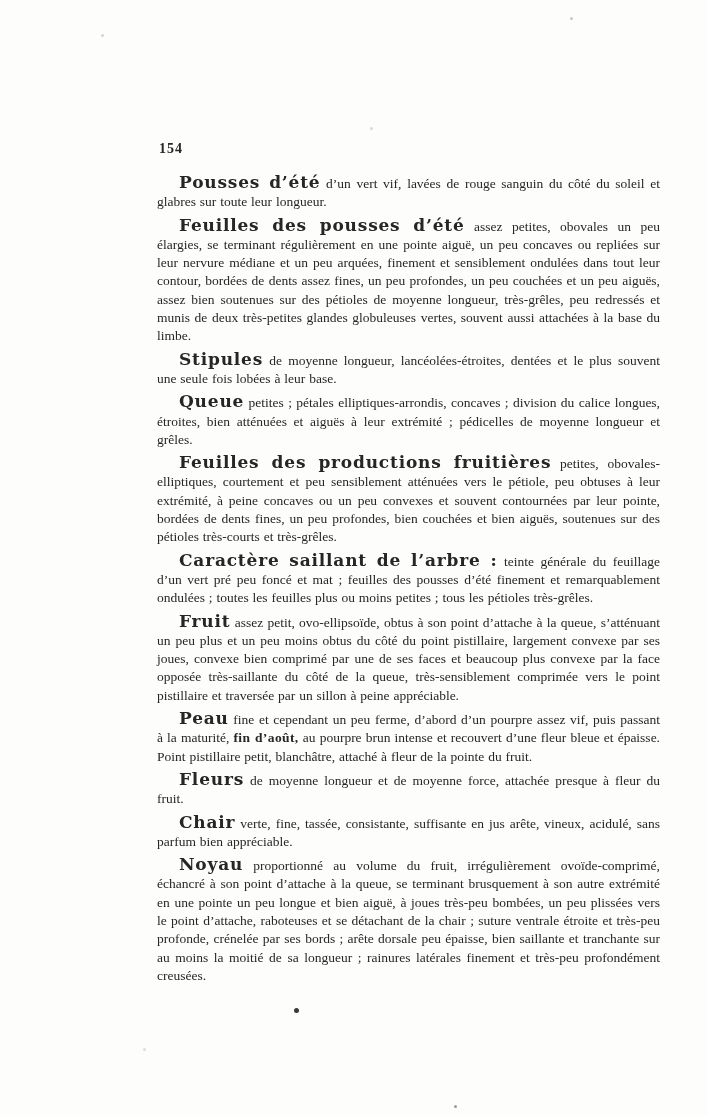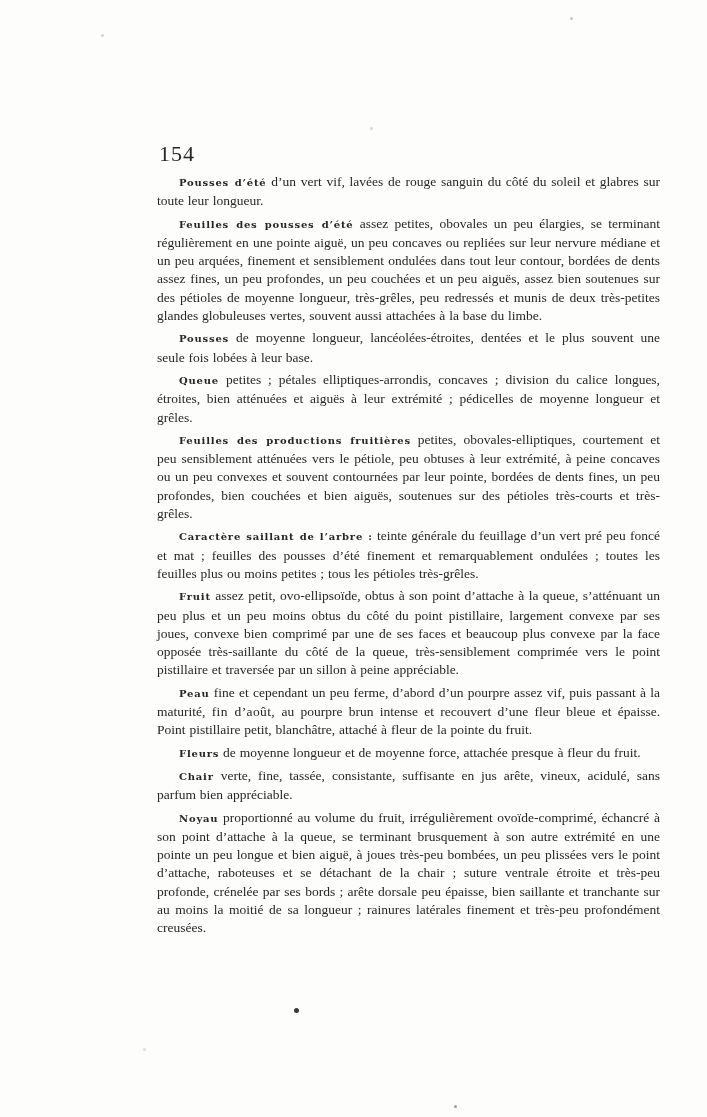--- a/index.html
+++ b/index.html
@@ -28,22 +28,22 @@
   }
   .running-header {
     position: relative;
     height: 24px;
     margin-bottom: 8px;
   }
   .page-number {
     position: absolute;
     left: 2px;
     top: 0;
-    font-size: 22px;
-    font-weight: normal;
+    font-size: 14px;
+    font-weight: bold;
     letter-spacing: 1px;
   }
   .header-title {
     display: block;
     text-align: center;
     font-size: 15.5px;
     font-weight: bold;
     letter-spacing: 1.6px;
     white-space: nowrap;
   }
@@ -51,25 +51,25 @@
     margin: 0 0 4px 0;
     text-align: justify;
     text-indent: 22px;
     font-size: 13.5px;
     line-height: 18.3px;
     word-spacing: 0.5px;
   }
   .seg-lead {
     font-family: "DejaVu Serif", serif;
     font-weight: bold;
-    font-size: 10px;
+    font-size: 17px;
     letter-spacing: 0.8px;
   }
   .seg-bold {
-    font-weight: normal;
+    font-weight: bold;
     letter-spacing: 0.4px;
   }
   
   .speck {
     position: absolute;
     border-radius: 50%;
   }
   .speck-main   { left: 294px; top: 1008px; width: 5px; height: 5px; background: #3a3a3a; }
   .speck-top-r  { left: 570px; top: 17px;  width: 3px; height: 3px; background: #c9c9c9; }
   .speck-top-l  { left: 101px; top: 34px;  width: 3px; height: 3px; background: #d4d4d4; }
@@ -85,21 +85,21 @@
   <div class="text-block">
 
     <div class="running-header">
       <span class="page-number">154</span>
     </div>
 
     <div class="content">
 
     <p class="para"><span class="seg-lead">Pousses d’été</span><span class="seg-normal"> d’un vert vif, lavées de rouge sanguin du côté du soleil et glabres sur toute leur longueur.</span></p>
         <p class="para"><span class="seg-lead">Feuilles des pousses d’été</span><span class="seg-normal"> assez petites, obovales un peu élargies, se terminant régulièrement en une pointe aiguë, un peu concaves ou repliées sur leur nervure médiane et un peu arquées, finement et sensiblement ondulées dans tout leur contour, bordées de dents assez fines, un peu profondes, un peu couchées et un peu aiguës, assez bien soutenues sur des pétioles de moyenne longueur, très-grêles, peu redressés et munis de deux très-petites glandes globuleuses vertes, souvent aussi attachées à la base du limbe.</span></p>
-        <p class="para"><span class="seg-lead">Pousses</span><span class="seg-normal"> de moyenne longueur, lancéolées-étroites, dentées et le plus souvent une seule fois lobées à leur base.</span></p>
+        <p class="para"><span class="seg-lead">Stipules</span><span class="seg-normal"> de moyenne longueur, lancéolées-étroites, dentées et le plus souvent une seule fois lobées à leur base.</span></p>
         <p class="para"><span class="seg-lead">Queue</span><span class="seg-normal"> petites ; pétales elliptiques-arrondis, concaves ; division du calice longues, étroites, bien atténuées et aiguës à leur extrémité ; pédicelles de moyenne longueur et grêles.</span></p>
         <p class="para"><span class="seg-lead">Feuilles des productions fruitières</span><span class="seg-normal"> petites, obovales-elliptiques, courtement et peu sensiblement atténuées vers le pétiole, peu obtuses à leur extrémité, à peine concaves ou un peu convexes et souvent contournées par leur pointe, bordées de dents fines, un peu profondes, bien couchées et bien aiguës, soutenues sur des pétioles très-courts et très-grêles.</span></p>
         <p class="para"><span class="seg-lead">Caractère saillant de l’arbre :</span><span class="seg-normal"> teinte générale du feuillage d’un vert pré peu foncé et mat ; feuilles des pousses d’été finement et remarquablement ondulées ; toutes les feuilles plus ou moins petites ; tous les pétioles très-grêles.</span></p>
         <p class="para"><span class="seg-lead">Fruit</span><span class="seg-normal"> assez petit, ovo-ellipsoïde, obtus à son point d’attache à la queue, s’atténuant un peu plus et un peu moins obtus du côté du point pistillaire, largement convexe par ses joues, convexe bien comprimé par une de ses faces et beaucoup plus convexe par la face opposée très-saillante du côté de la queue, très-sensiblement comprimée vers le point pistillaire et traversée par un sillon à peine appréciable.</span></p>
         <p class="para"><span class="seg-lead">Peau</span><span class="seg-normal"> fine et cependant un peu ferme, d’abord d’un pourpre assez vif, puis passant à la maturité, </span><span class="seg-bold">fin d’août,</span><span class="seg-normal"> au pourpre brun intense et recouvert d’une fleur bleue et épaisse. Point pistillaire petit, blanchâtre, attaché à fleur de la pointe du fruit.</span></p>
         <p class="para"><span class="seg-lead">Fleurs</span><span class="seg-normal"> de moyenne longueur et de moyenne force, attachée presque à fleur du fruit.</span></p>
         <p class="para"><span class="seg-lead">Chair</span><span class="seg-normal"> verte, fine, tassée, consistante, suffisante en jus arête, vineux, acidulé, sans parfum bien appréciable.</span></p>
         <p class="para"><span class="seg-lead">Noyau</span><span class="seg-normal"> proportionné au volume du fruit, irrégulièrement ovoïde-comprimé, échancré à son point d’attache à la queue, se terminant brusquement à son autre extrémité en une pointe un peu longue et bien aiguë, à joues très-peu bombées, un peu plissées vers le point d’attache, raboteuses et se détachant de la chair ; suture ventrale étroite et très-peu profonde, crénelée par ses bords ; arête dorsale peu épaisse, bien saillante et tranchante sur au moins la moitié de sa longueur ; rainures latérales finement et très-peu profondément creusées.</span></p>
       </div>
 

